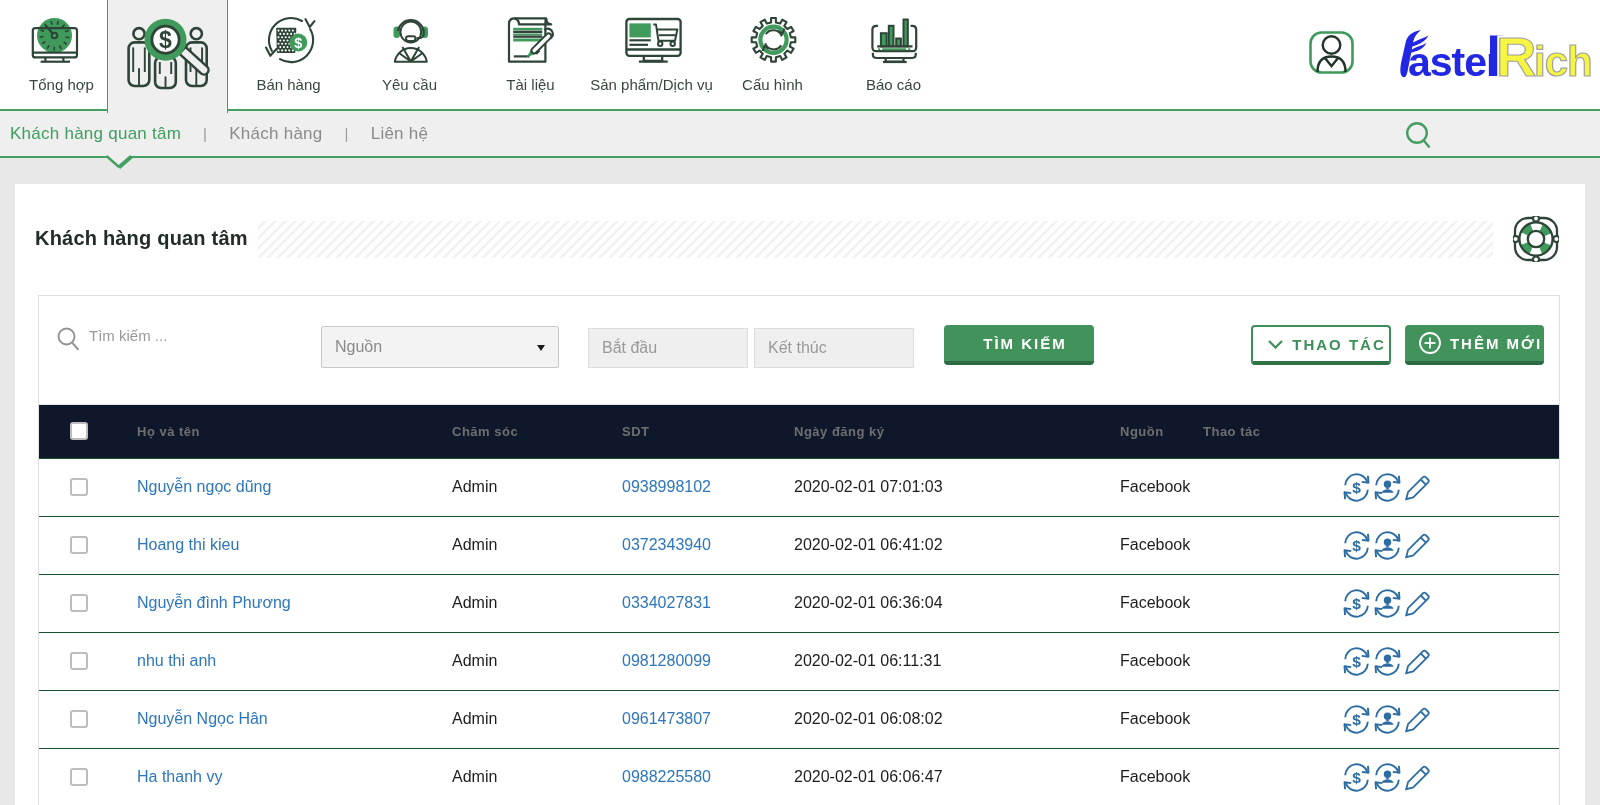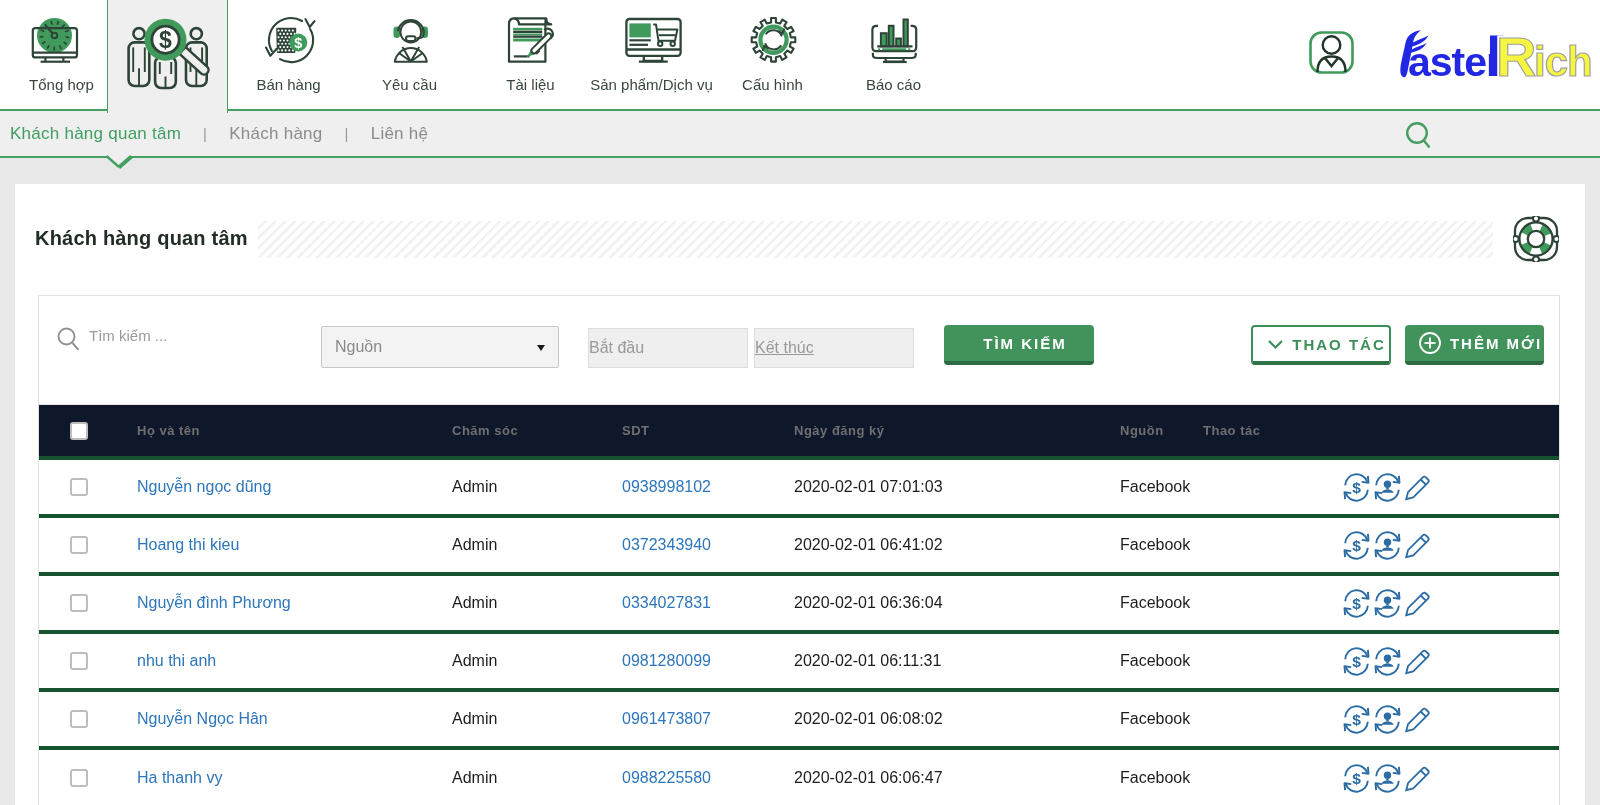--- a/index.html
+++ b/index.html
@@ -38,33 +38,33 @@
 .buoy { position:absolute; left:1478px; top:14px; }
 
 .box { position:absolute; left:23px; top:111px; width:1522px; height:530px; border:1px solid #e0e0e0; background:#ffffff; }
 
 
 .filters { position:relative; height:109px; border-bottom:1px solid #e6e6e6; }
 .f-search-ic { position:absolute; left:18px; top:31px; }
 .f-search-txt { position:absolute; left:50px; top:31px; font-size:15px; color:#999999; }
 .f-select { position:absolute; left:282px; top:30px; width:238px; height:42px; background:#f3f3f3; border:1px solid #c9c9c9; border-radius:2px; color:#8a8a8a; font-size:16px; line-height:40px; padding-left:13px; }
 .f-select .arr { position:absolute; right:13px; top:18px; width:0; height:0; border-left:4.5px solid transparent; border-right:4.5px solid transparent; border-top:6px solid #1a1a1a; }
-.f-input { position:absolute; top:32px; height:40px; background:#efefef; border:1px solid #dddddd; color:#999999; font-size:16px; line-height:38px; }
+.f-input { position:absolute; top:32px; height:40px; background:#efefef; border:1px solid #dddddd; color:#999999; font-size:16px; line-height:38px; padding-left:13px; }
 .f-in1 { left:549px; width:160px; }
-.f-in2 { left:715px; width:160px;text-decoration:underline; }
+.f-in2 { left:715px; width:160px; }
 .btn { font-size:15px; font-weight:600; letter-spacing:2px; border-radius:4px; display:flex; align-items:center; justify-content:center;padding-left:12px; }
 .btn-search { position:absolute; left:905px; top:29px; width:150px; height:40px; background:#41935b; border-bottom:4px solid #2c6b41; color:#ffffff; }
 .btn-thao { position:absolute; left:1212px; top:29px; width:140px; height:40px; background:#ffffff; border:2px solid #3c8f58; border-bottom:4px solid #2f7246; color:#3c8f58; }
 .btn-them { position:absolute; left:1366px; top:29px; width:139px; height:40px; background:#41935b; border-bottom:4px solid #2c6b41; color:#ffffff; }
 .btn svg { margin-right:9px; }
 
 
 table { border-collapse:collapse; width:1520px; table-layout:fixed; }
 thead td { background:#0f172a; height:53px; color:#6f6f6f; font-size:13px; font-weight:700; letter-spacing:0.5px; }
-tbody td { height:58px; border-top:4px solid #14532d; font-size:16px; color:#1d1d1d; }
+tbody td { height:58px; border-top:1px solid #14532d; font-size:16px; color:#1d1d1d; }
 td.c { text-align:left; }
 .cb { width:18px; height:18px; border:2px solid #bdbdbd; border-radius:3px; background:#fff; margin-left:31px; }
 .name { color:#2d76bb; padding-left:26px; }
 .phone { color:#2d76bb; }
 .col-cb { width:72px; } .col-name { width:341px; } .col-cs { width:170px; } .col-sdt { width:172px; } .col-date { width:326px; } .col-src { width:83px; }
 .acticons { display:flex; justify-content:center; align-items:center; gap:2px; padding-left:10px; }
 </style>
 </head>
 <body>
 

